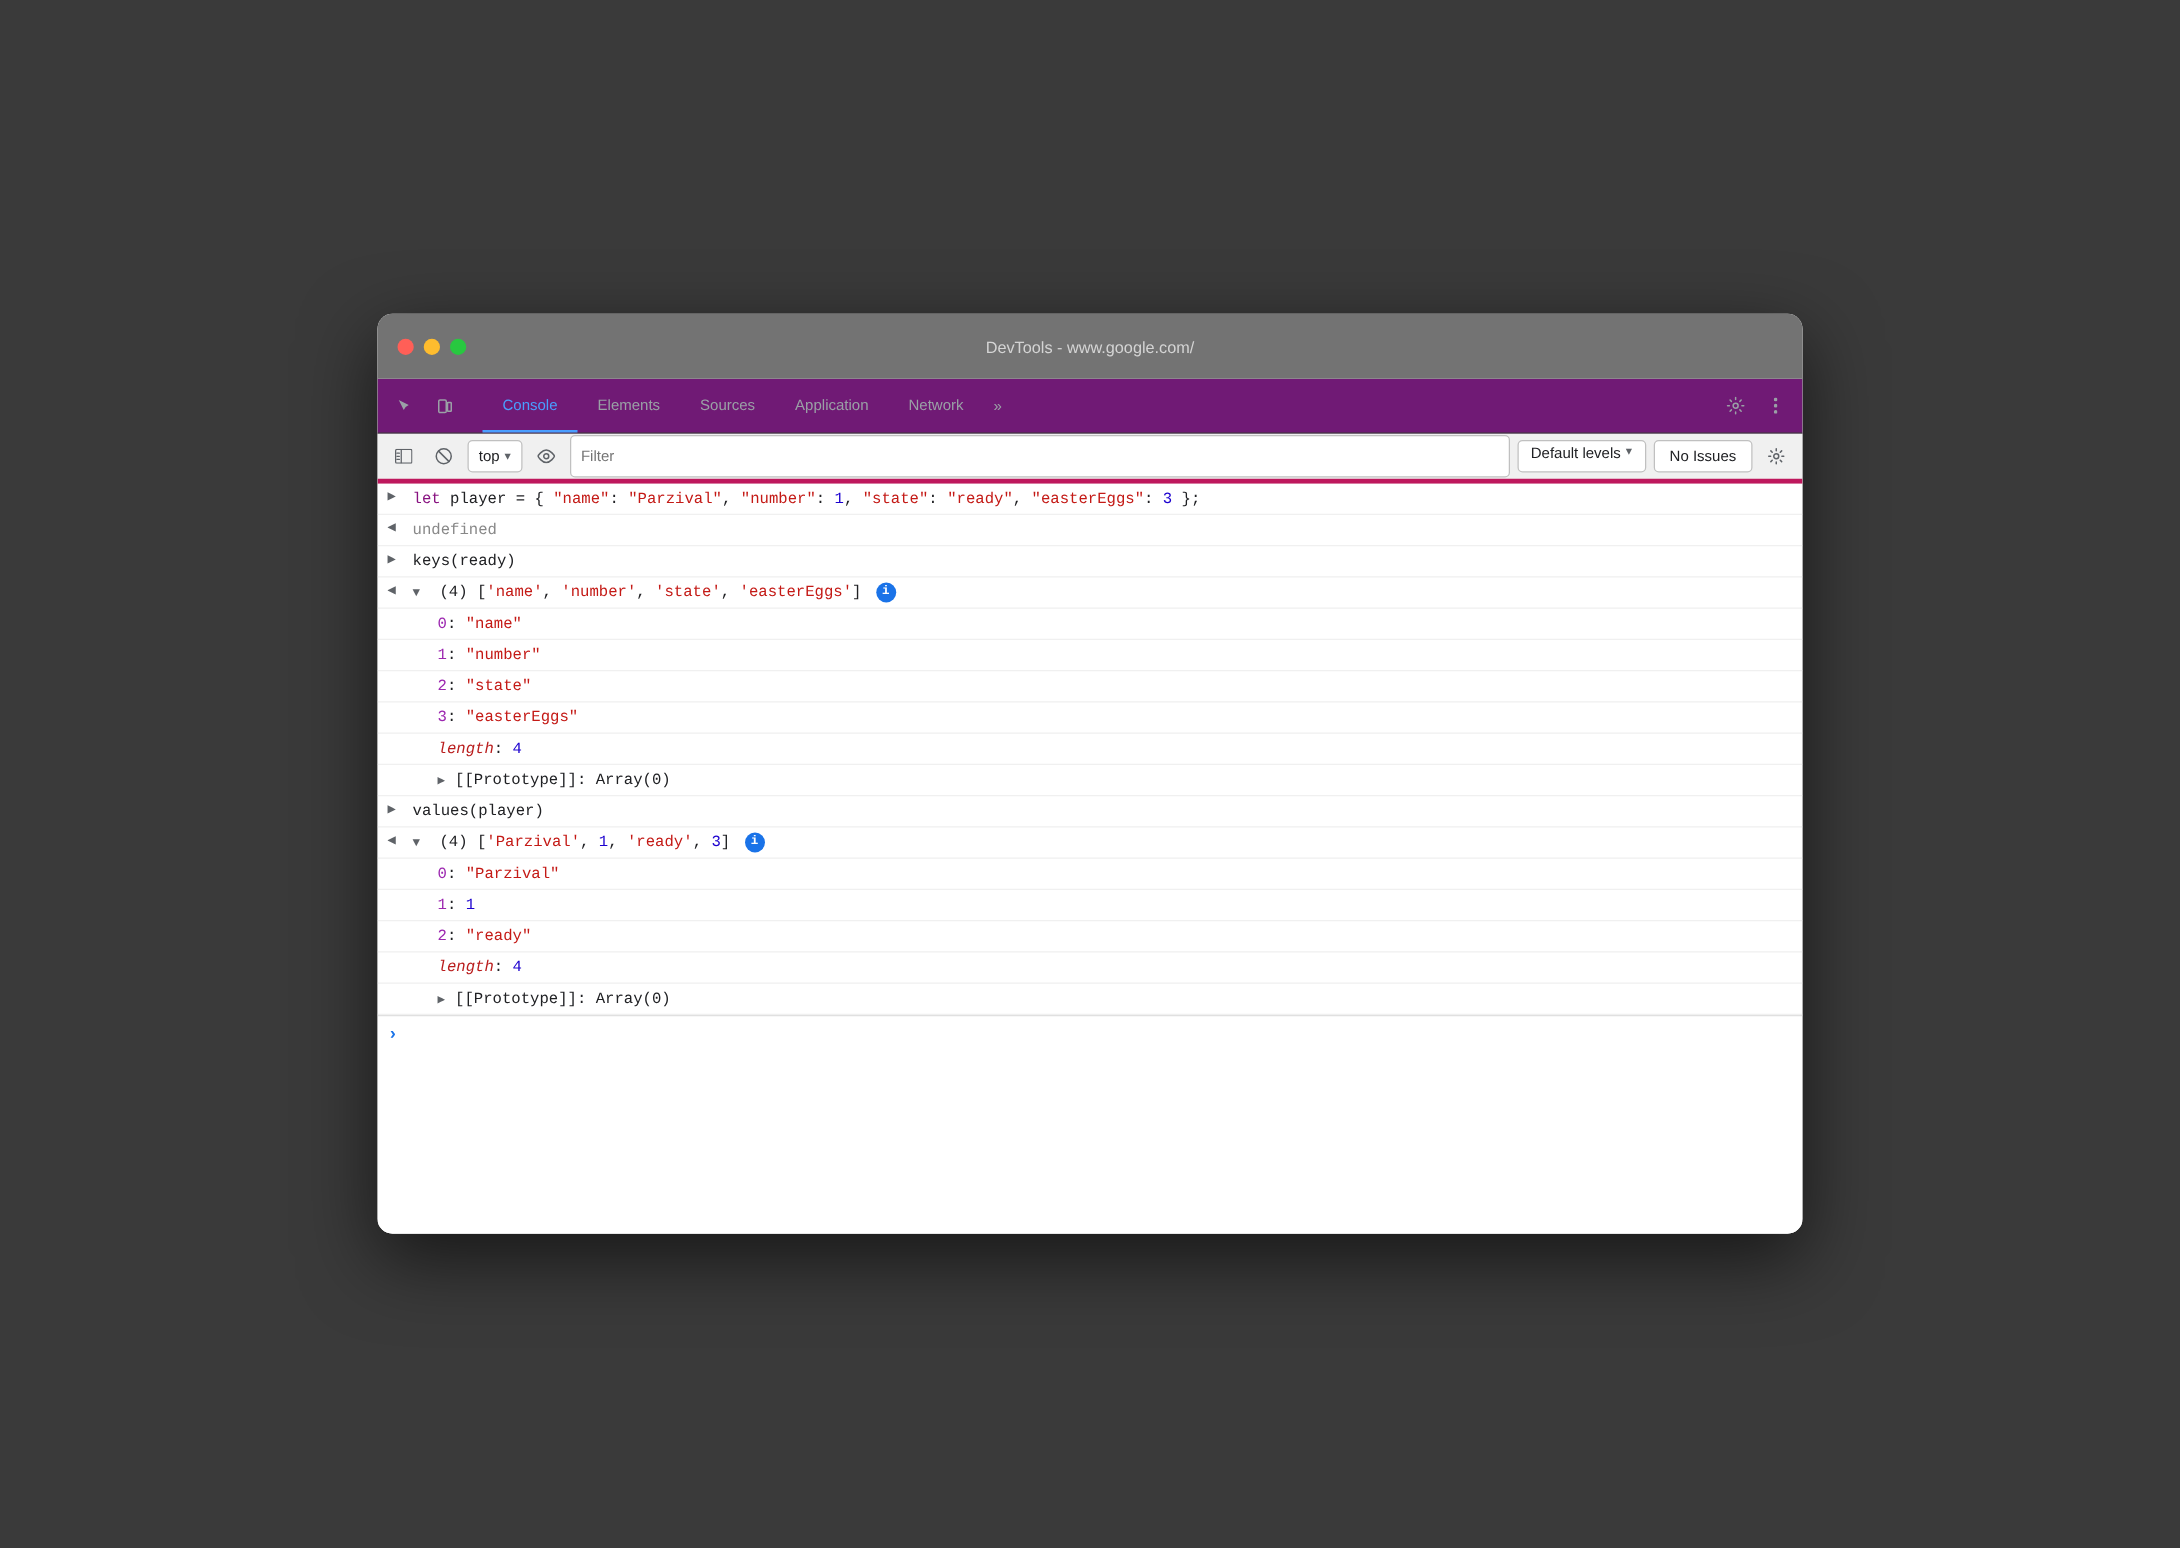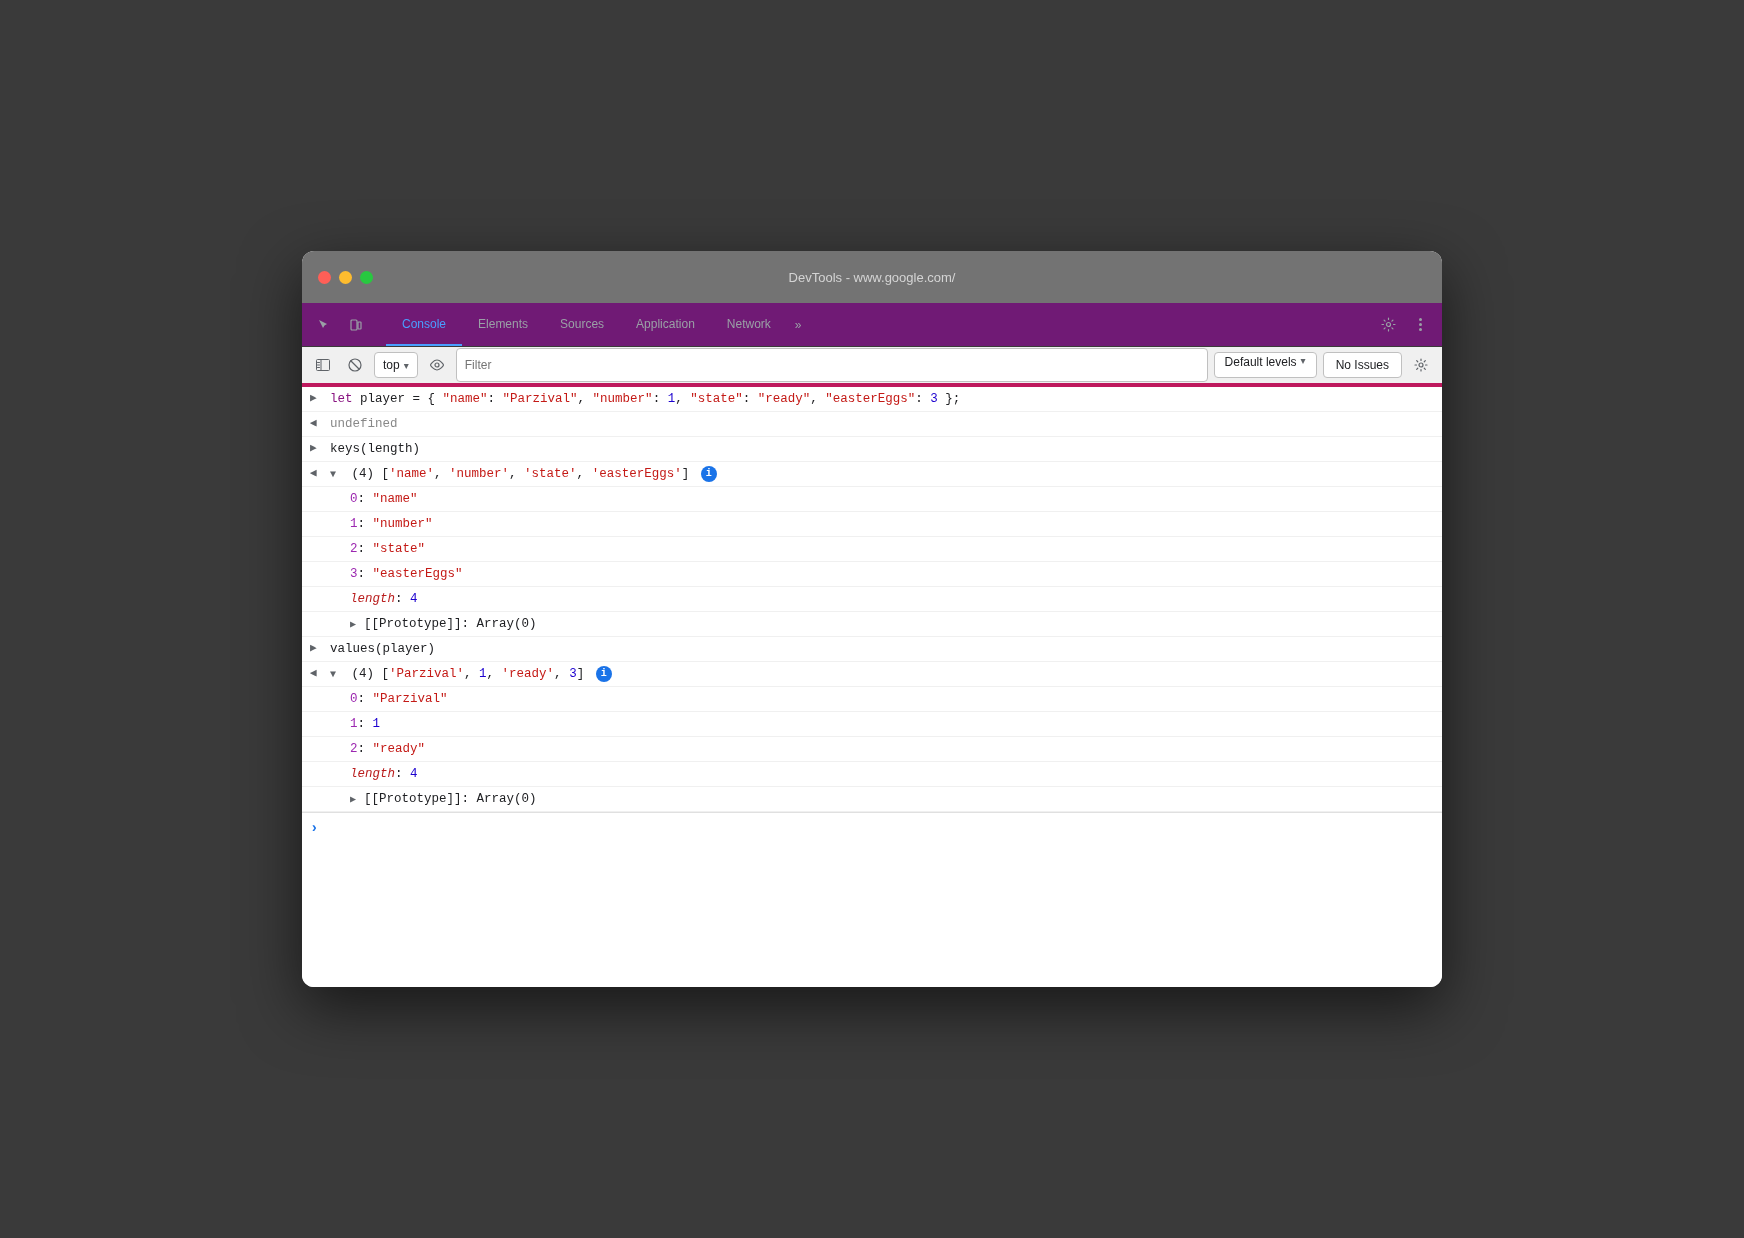--- a/index.html
+++ b/index.html
@@ -454,21 +454,21 @@
     <div class="console-line">
       <span class="line-arrow arrow-left">◀</span>
       <span class="line-content">
         <span class="c-undefined">undefined</span>
       </span>
     </div>
 
     <div class="console-line">
       <span class="line-arrow arrow-right">▶</span>
       <span class="line-content">
-        <span class="c-varname">keys(length)</span>
+        <span class="c-varname">keys(ready)</span>
       </span>
     </div>
 
     <div class="console-line">
       <span class="line-arrow arrow-left">◀</span>
       <span class="line-content">
         <span class="expand-arrow">▼</span>
         <span class="c-varname">(4) [</span><span class="c-string">'name'</span><span class="c-varname">, </span><span class="c-string">'number'</span><span class="c-varname">, </span><span class="c-string">'state'</span><span class="c-varname">, </span><span class="c-string">'easterEggs'</span><span class="c-varname">]</span>
         <span class="info-badge">i</span>
       </span>

